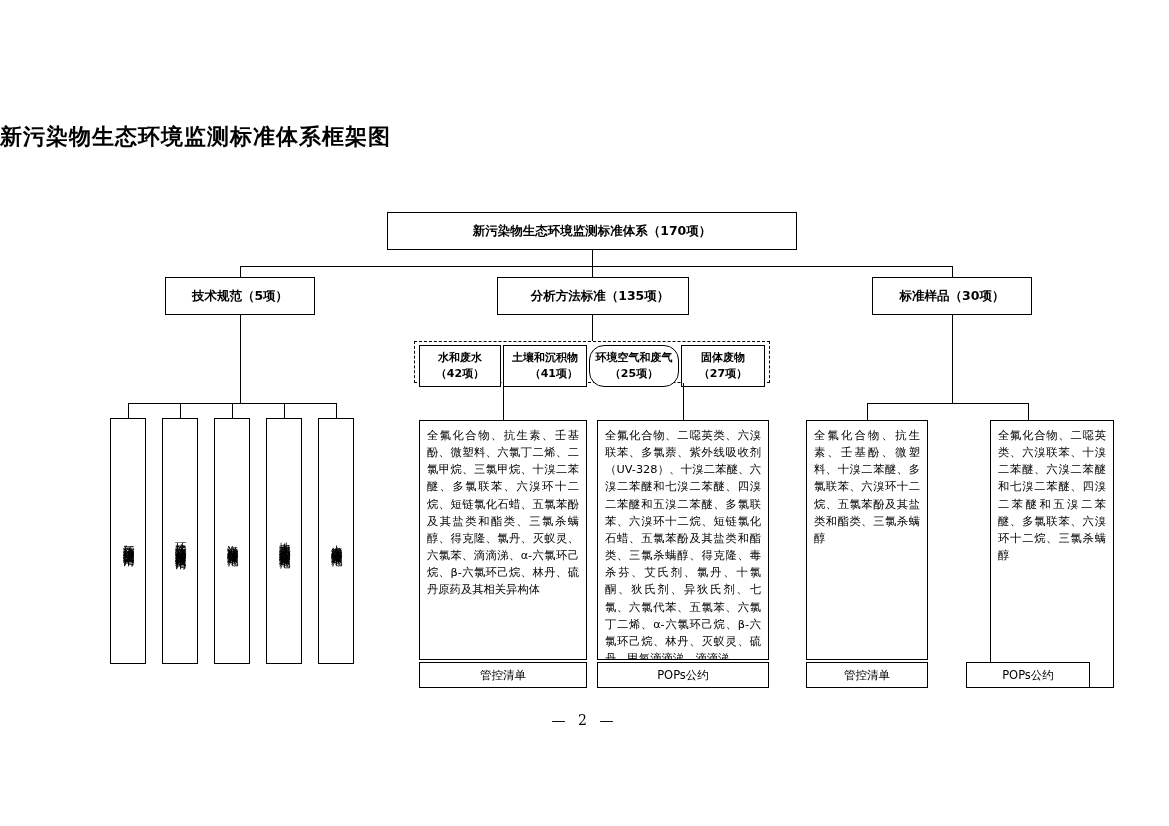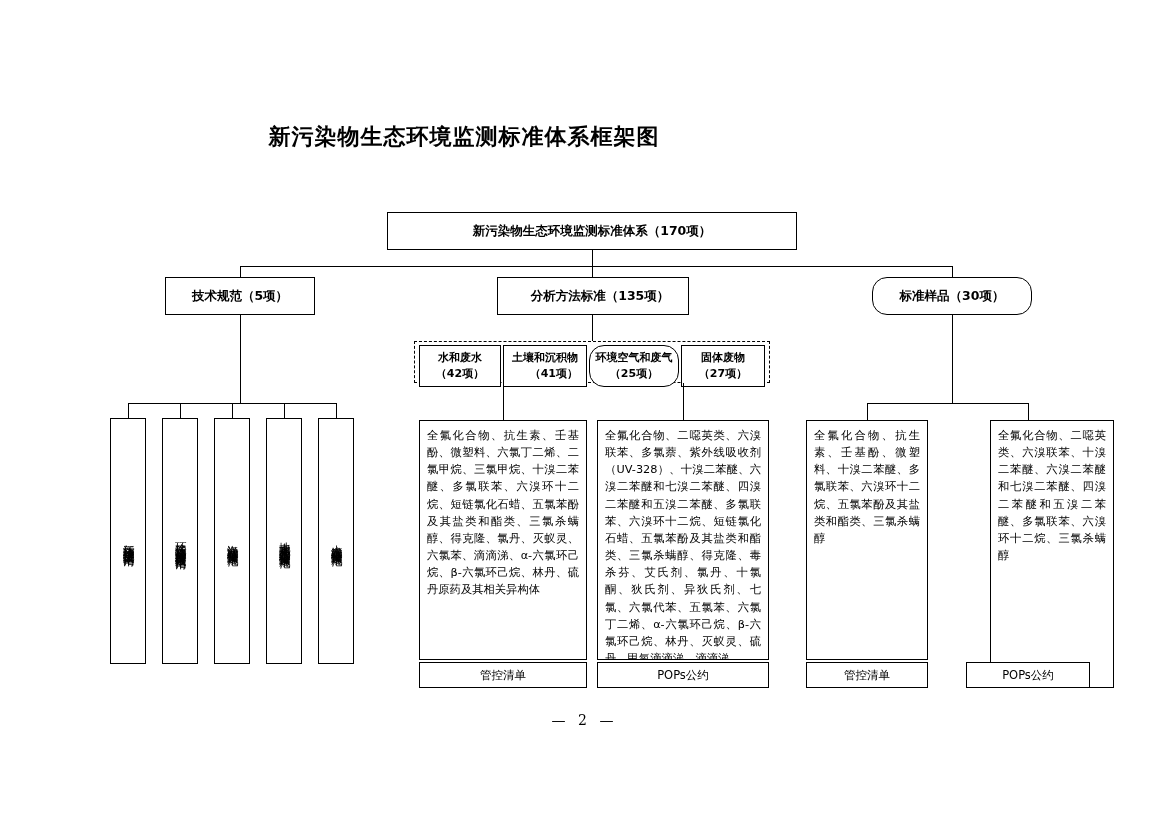--- a/index.html
+++ b/index.html
@@ -7,21 +7,21 @@
     width:1169px;height:826px;
     background:#ffffff;
     font-family:"DejaVu Sans","Liberation Sans",sans-serif;
     color:#000;
     position:relative;
     overflow:hidden;
   }
   #diagram{position:relative;width:1169px;height:826px;}
   .title{
     position:absolute;top:122px;left:0;width:928px;
-    text-align:center;
+    text-align:left;
     font-family:"DejaVu Serif","Liberation Serif",serif;
     font-weight:bold;font-size:22px;letter-spacing:1px;
   }
   .box{
     position:absolute;
     border:1px solid #000;
     background:#fff;
     box-sizing:border-box;
     display:flex;align-items:center;justify-content:center;
     text-align:center;
@@ -29,21 +29,21 @@
     line-height:1.45;
   }
   .box.bold{font-weight:bold;}
   .root{
     left:387px;top:212px;width:410px;height:38px;
     font-size:12.5px;
   }
   .l1{height:38px;font-size:12.5px;}
   .l1.a{left:165px;top:277px;width:150px;}
   .l1.b{left:497px;top:277px;width:192px;padding-left:14px;}
-  .l1.c{left:872px;top:277px;width:160px;border-radius:15px;}
+  .l1.c{left:872px;top:277px;width:160px;}
 
   .dashgroup{
     position:absolute;left:414px;top:341px;width:356px;height:42px;
     border:1px dashed #000;box-sizing:border-box;
   }
   .media{
     height:42px;font-size:11px;padding:2px 3px;font-weight:bold;
   }
   .media.m1{left:419px;top:345px;width:82px;}
   .media.m2{left:503px;top:345px;width:84px;text-align:right;}

